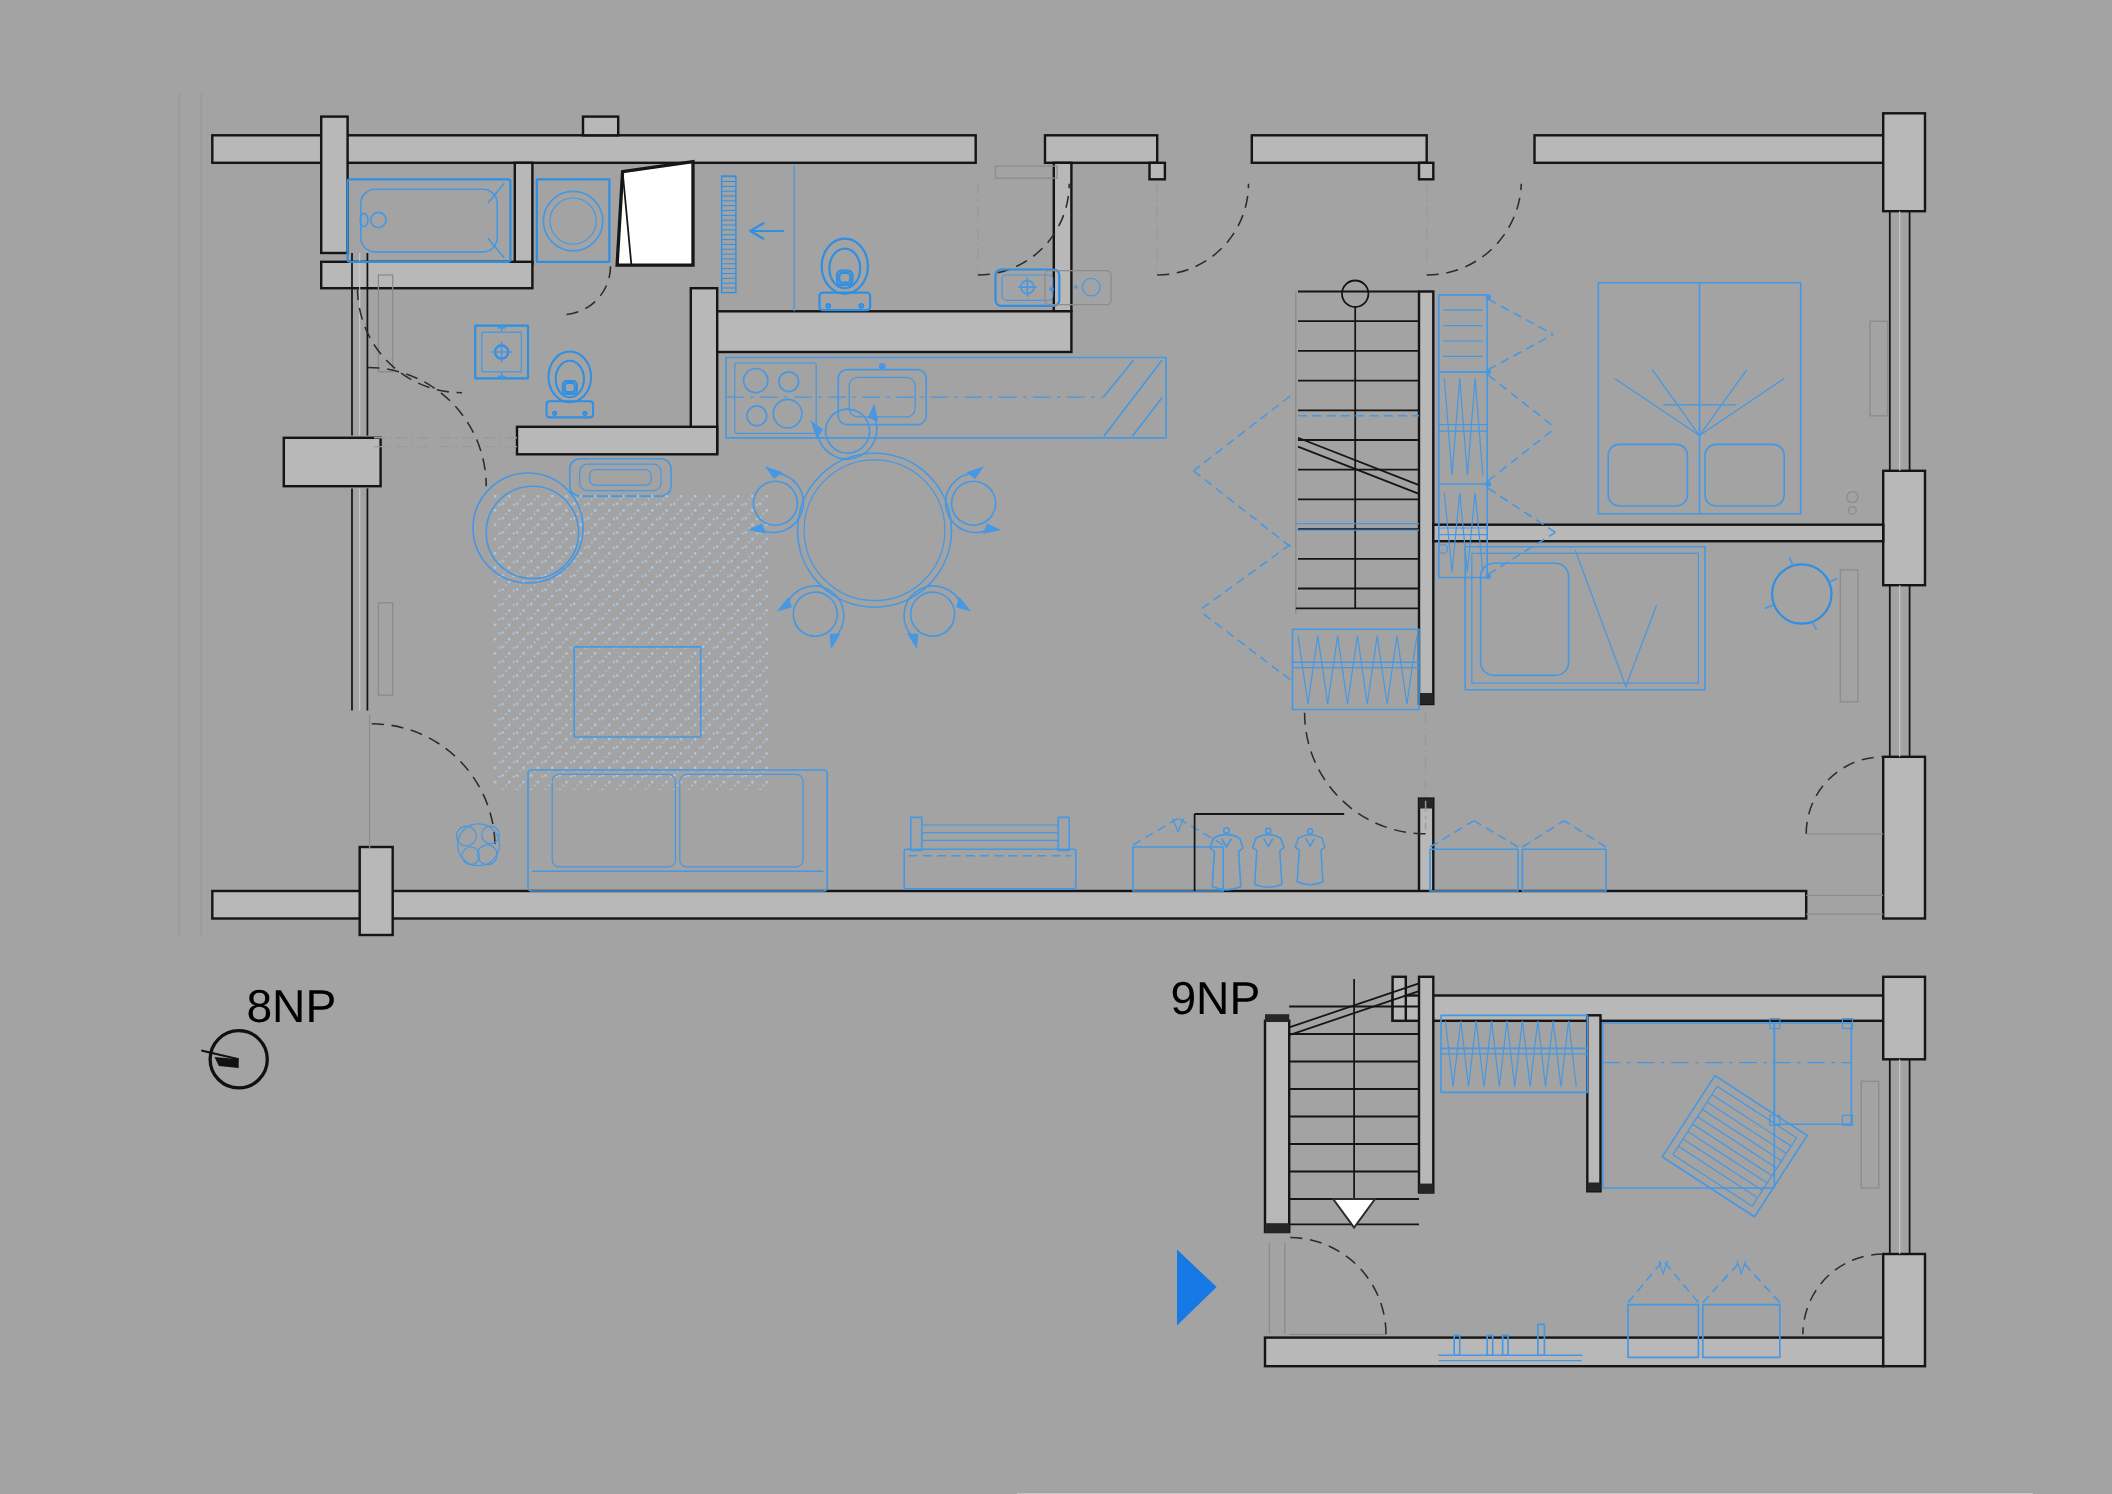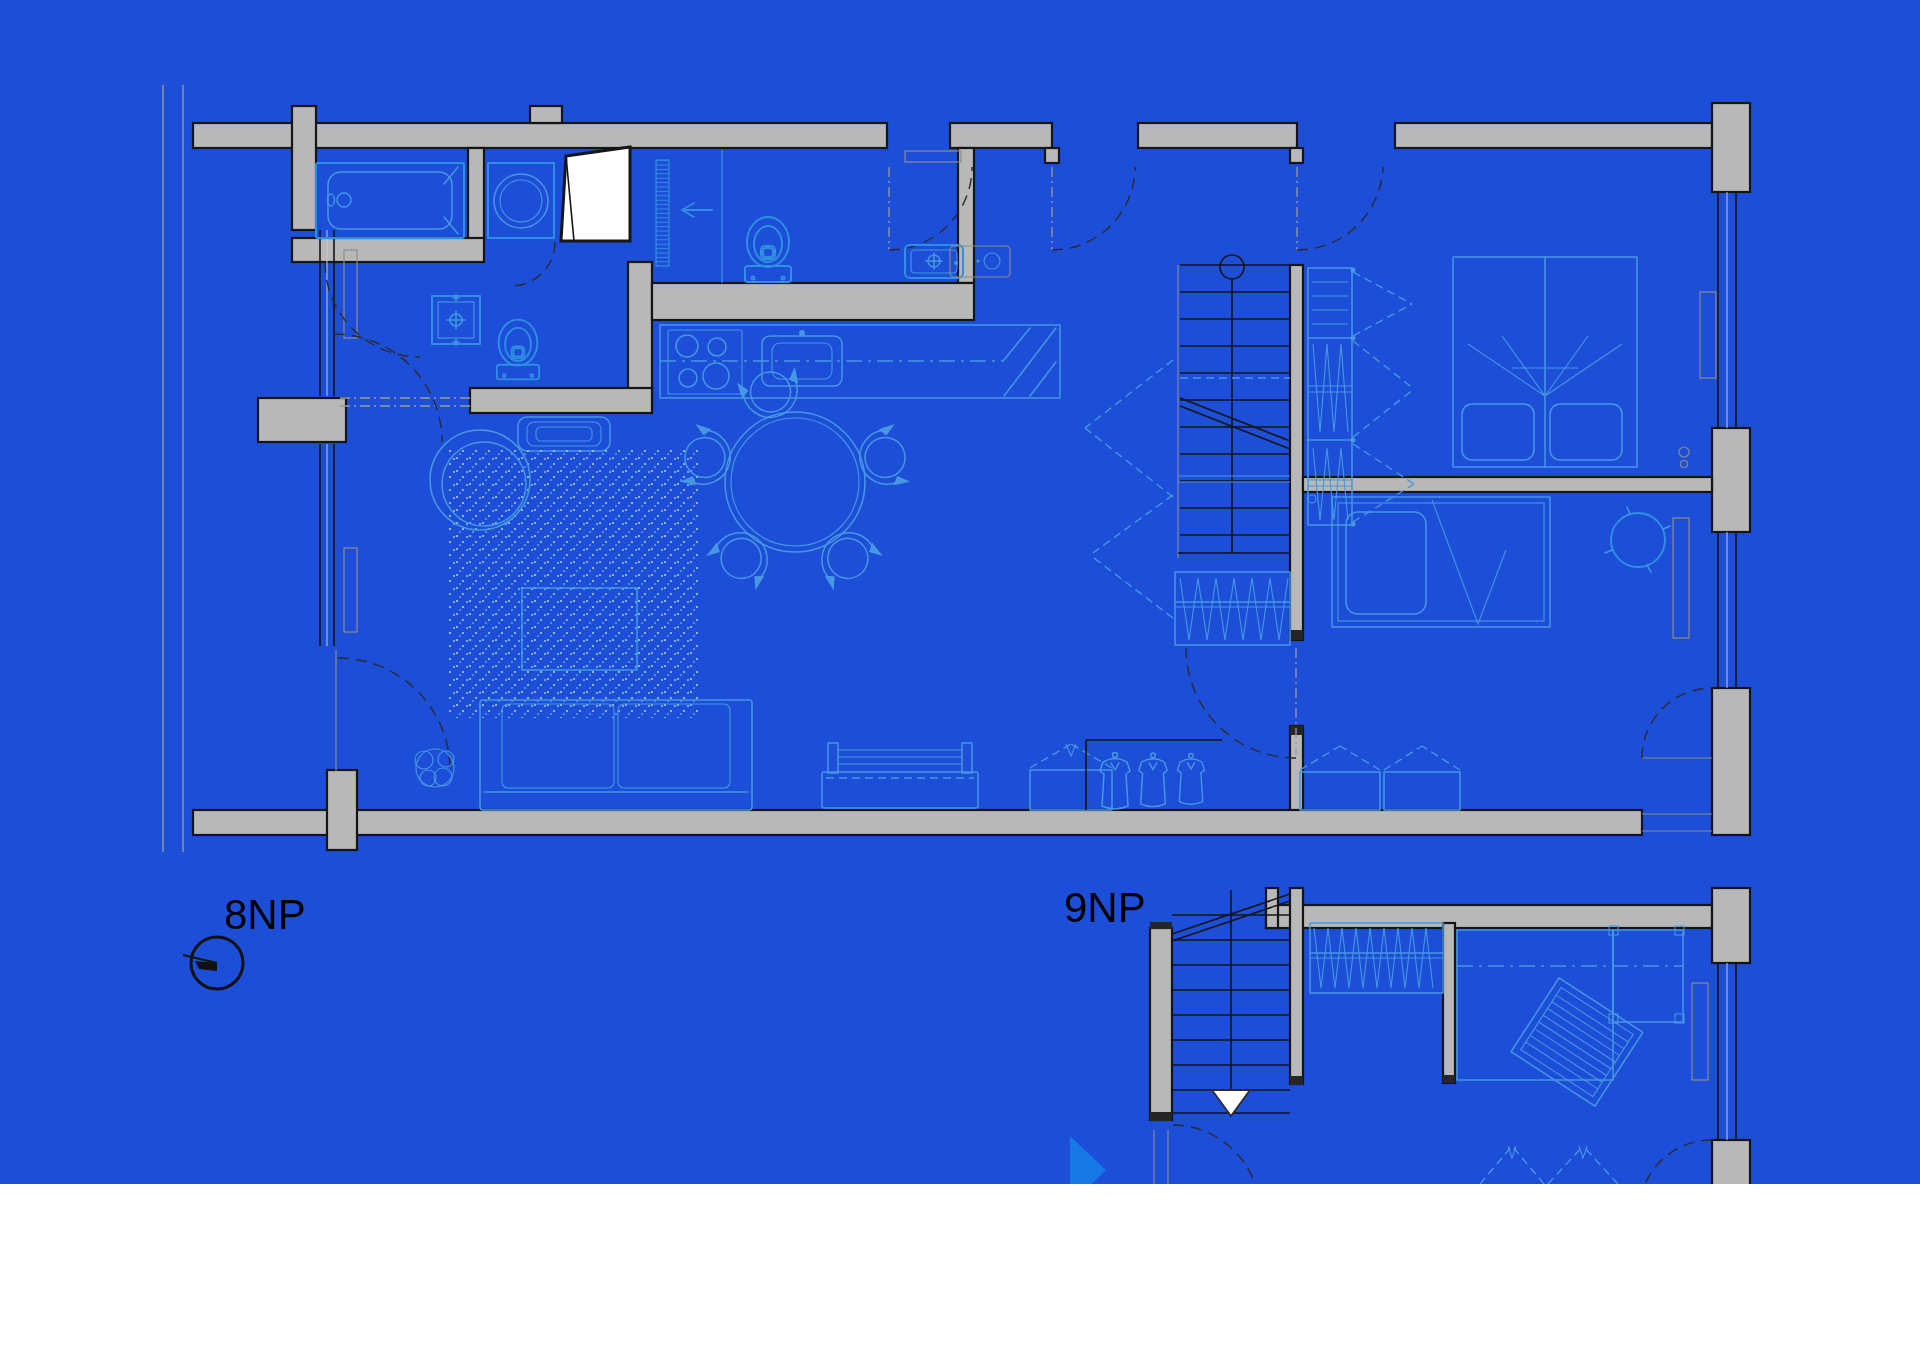--- a/index.html
+++ b/index.html
@@ -1,17 +1,17 @@
 <!DOCTYPE html>
 <html style="--wall-fill: #b8b8b8; --wall-outline: #151515; --furniture-blue: #4698e2; --fixture-blue: #2f8fe2; --stipple-blue: #aecde9; --accent-arrow-blue: #1679e6; --context-gray: #9a9a9a; --detail-gray: #8c8c8c; --label-black: #000000;"><head>
 <meta charset="utf-8">
 <style>
   html,body{margin:0;padding:0;background:#fff;}
   body{font-family:"Liberation Sans", sans-serif;}
-  .stage{width:1920px;height:1184px;position:relative;background:#1d4ed8;}
+  .stage{width:1920px;height:1358px;position:relative;background:#a3a3a3;}
   svg{display:block;}
   
   .wall{fill:var(--wall-fill,#b8b8b8);stroke:var(--wall-outline,#111);stroke-width:2.2;}
   .wallcap{fill:#262626;stroke:none;}
   .blk{fill:none;stroke:var(--wall-outline,#111);stroke-width:1.6;}
   .blkthin{fill:none;stroke:var(--detail-gray,#8c8c8c);stroke-width:1.2;}
   .ctx{fill:none;stroke:var(--context-gray,#9a9a9a);stroke-width:1.4;}
   .glz{fill:none;stroke:#c9c9c9;stroke-width:1;}
   .blue{fill:none;stroke:var(--furniture-blue,#4698e2);stroke-width:1.5;stroke-linecap:round;stroke-linejoin:round;}
   .blue2{fill:none;stroke:var(--fixture-blue,#2f8fe2);stroke-width:2;stroke-linecap:round;stroke-linejoin:round;}

